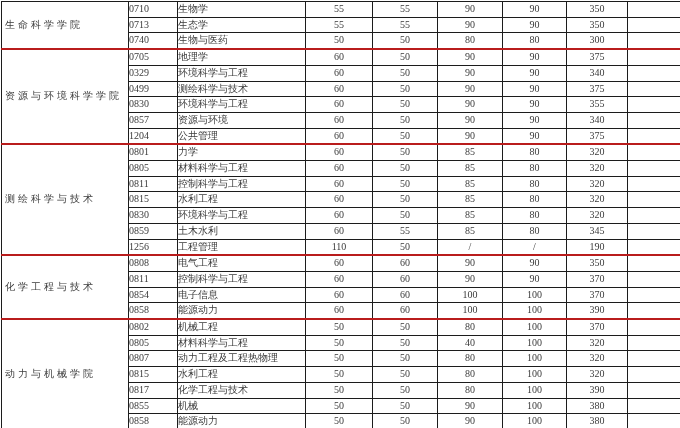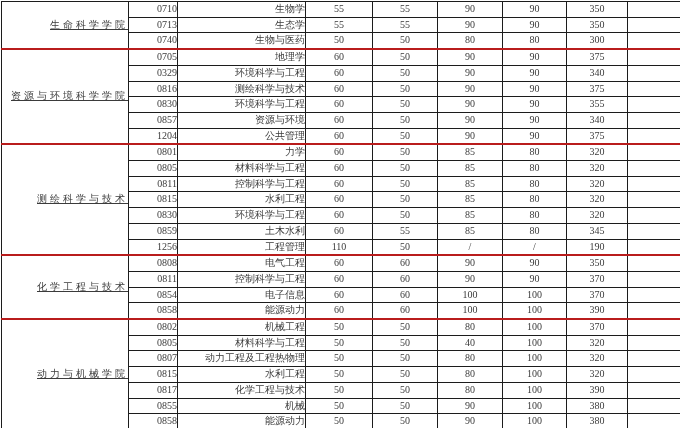--- a/index.html
+++ b/index.html
@@ -26,31 +26,30 @@
     height: 14.7px;
     padding: 0;
     font-size: 10px;
     line-height: 14.7px;
     color: #3b3b3b;
     vertical-align: middle;
     white-space: nowrap;
     overflow: hidden;
   }
   td.college {
-    text-align: right;
+    text-align: left;
     letter-spacing: 3px;
     text-indent: 3px;
-    text-decoration: underline;
   }
   td.code {
-    text-align: right;
+    text-align: left;
     padding-left: 3px;
   }
   td.major {
-    text-align: right;
+    text-align: left;
     padding-left: 6px;
   }
   td.score {
     text-align: center;
   }
   tr.group-start td {
     border-top: 2px solid #b91c1c;
   }
 </style>
 </head>
@@ -116,21 +115,21 @@
           <td class="code">0329</td>
           <td class="major">环境科学与工程</td>
           <td class="score">60</td>
           <td class="score">50</td>
           <td class="score">90</td>
           <td class="score">90</td>
           <td class="score">340</td>
           <td class="empty"></td>
         </tr>
         <tr>
-          <td class="code">0816</td>
+          <td class="code">0499</td>
           <td class="major">测绘科学与技术</td>
           <td class="score">60</td>
           <td class="score">50</td>
           <td class="score">90</td>
           <td class="score">90</td>
           <td class="score">375</td>
           <td class="empty"></td>
         </tr>
         <tr>
           <td class="code">0830</td>

